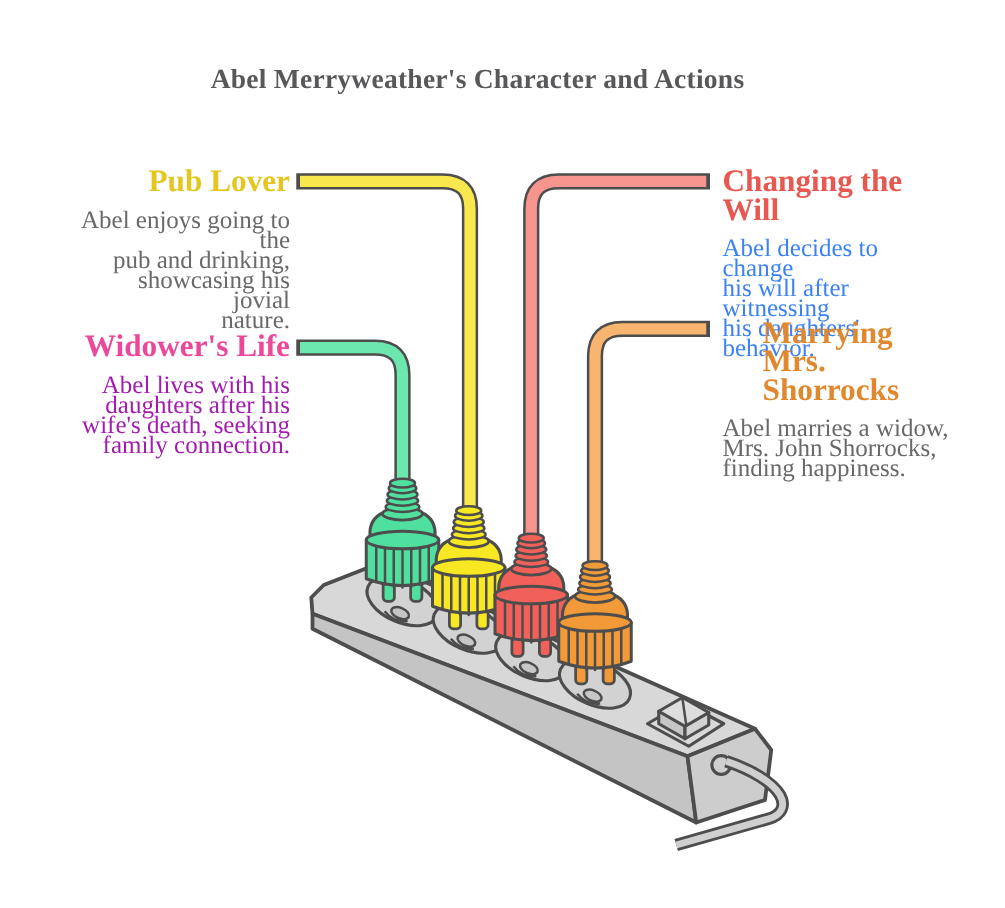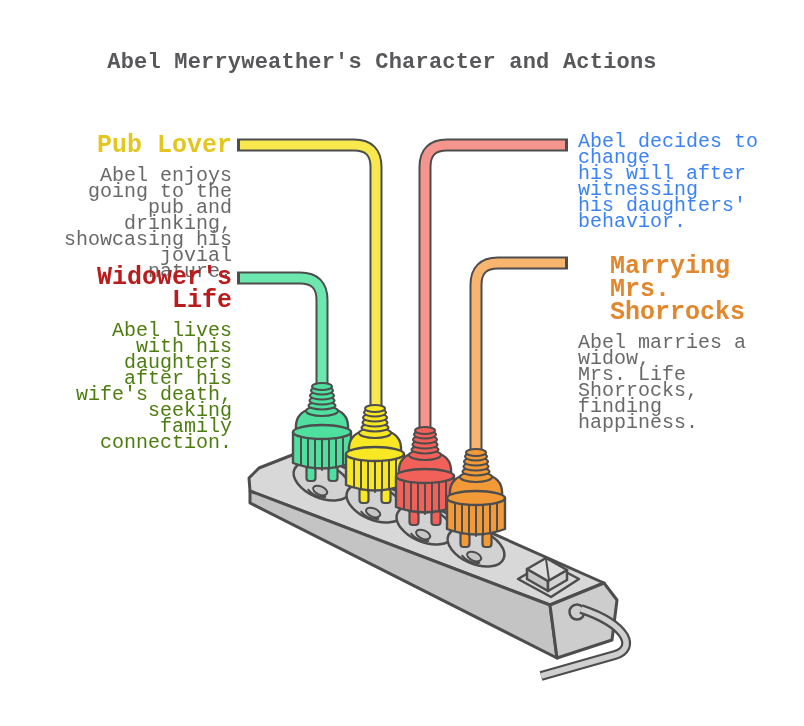--- a/index.html
+++ b/index.html
@@ -2,21 +2,21 @@
 <html><head>
 <meta charset="utf-8">
 <style>
   html, body { margin: 0; padding: 0; background: #ffffff; }
   .canvas {
     position: relative;
     width: 764px;
     height: 726px;
     background: #ffffff;
     overflow: hidden;
-    font-family: Liberation Mono, monospace;
+    font-family: Liberation Serif, serif;
   }
   .canvas svg { position: absolute; left: 0; top: 0; }
   h1.page-title {
     position: absolute;
     top: 50px; left: 0; right: 0;
     margin: 0;
     text-align: center;
     font-size: 22px;
     line-height: 26px;
     font-weight: 700;
@@ -51,37 +51,38 @@
 
   <section class="label left" id="section-pub-lover">
     <h2 style="color: rgb(227, 198, 30);">Pub Lover</h2>
     <p style="color: rgb(105, 105, 105);">Abel enjoys going to the
 pub and drinking,
 showcasing his jovial
 nature.</p>
   </section>
 
   <section class="label right" id="section-changing-will">
+    <h2 style="color: rgb(232, 87, 80);">Changing the Will</h2>
     <p style="color: #3b82f6;">Abel decides to change
 his will after witnessing
 his daughters' behavior.</p>
   </section>
 
   <section class="label left" id="section-widowers-life">
-    <h2 style="color: #b91c1c;">Widower's Life</h2>
-    <p style="color: #4d7c0f;">Abel lives with his
+    <h2 style="color: #ec4899;">Widower's Life</h2>
+    <p style="color: #a21caf;">Abel lives with his
 daughters after his
 wife's death, seeking
 family connection.</p>
   </section>
 
   <section class="label right" id="section-marrying-mrs">
     <h2 style="color: rgb(225, 136, 46); margin-left: 32px;">Marrying Mrs. Shorrocks</h2>
     <p style="color: rgb(105, 105, 105);">Abel marries a widow,
-Mrs. Life Shorrocks,
+Mrs. John Shorrocks,
 finding happiness.</p>
   </section>
 
   <svg width="804" height="726" viewBox="0 0 804 726">
     <defs>
       <g id="plug-shape" stroke-linejoin="round" stroke-linecap="round">
         <rect x="-15.5" y="-21" width="9" height="21" rx="3" stroke-width="2.2"></rect>
         <rect x="6.5" y="-21" width="9" height="21" rx="3" stroke-width="2.2"></rect>
         <path stroke-width="2.4" d="M -29 -49 L -29 -18 Q 0 -7 29 -18 L 29 -49 Q 0 -57 -29 -49 Z"></path>
         <path stroke-width="2" fill="none" d="M -21 -46 L -21 -16.5 M -14 -48 L -14 -13.5 M -7 -49.5 L -7 -11.5 M 0 -50 L 0 -11 M 7 -49.5 L 7 -11.5 M 14 -48 L 14 -13.5 M 21 -46 L 21 -16.5"></path>

